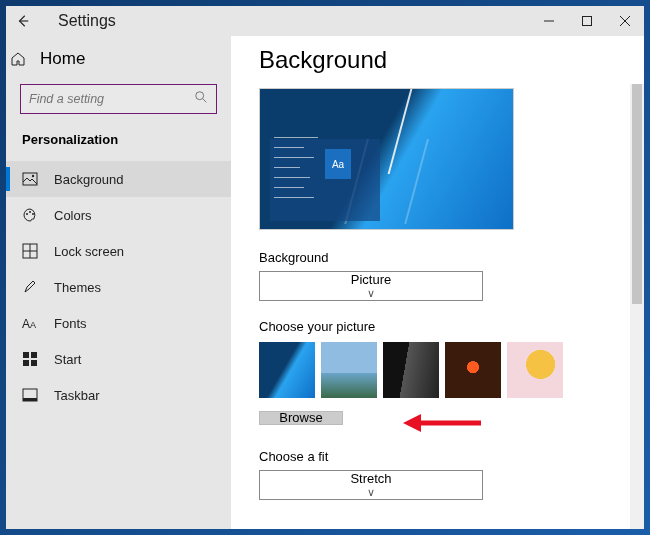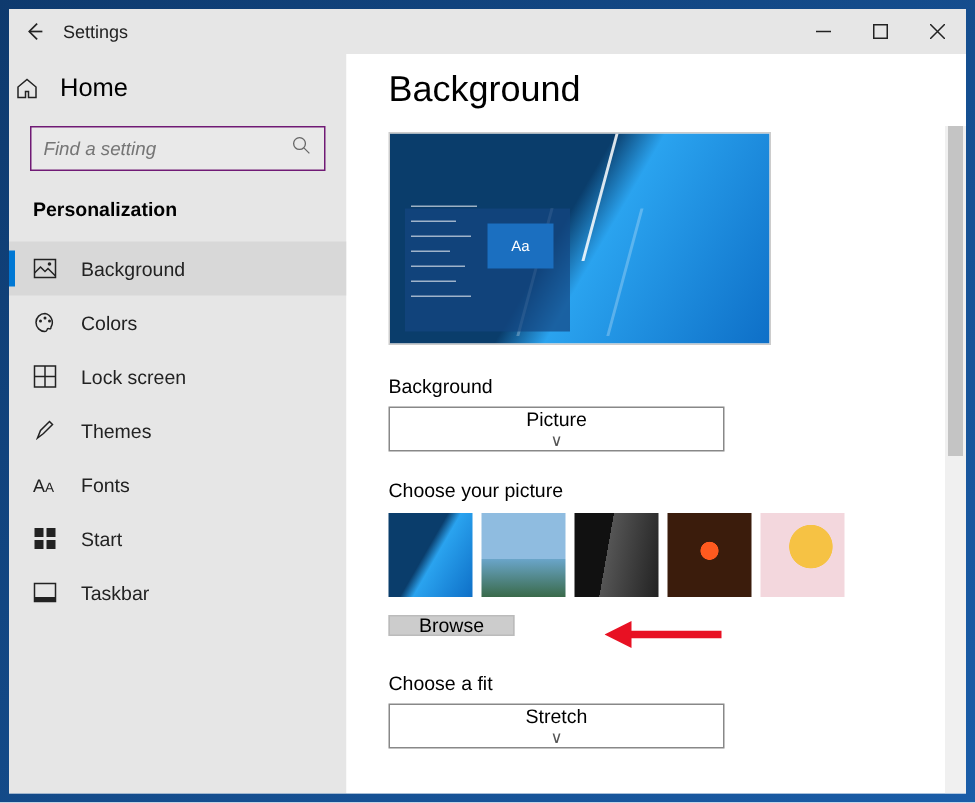--- a/index.html
+++ b/index.html
@@ -17,21 +17,21 @@
 }
 .titlebar {
   height: 30px; display: flex; align-items: center;
   background: #e6e6e6;
   position: relative;
 }
 .back-btn {
   width: 34px; height: 30px; display: flex; align-items: center; justify-content: center;
   cursor: pointer;
 }
-.app-title { font-size: 12px; color: #222; margin-left: 2px; }
+.app-title { font-size: 16px; color: #222; margin-left: 18px; }
 .win-controls { position: absolute; right: 0; top: 0; display: flex; }
 .win-btn { width: 38px; height: 30px; display: flex; align-items: center; justify-content: center; cursor: pointer; }
 .body { flex: 1; display: flex; overflow: hidden; }
 .sidebar {
   width: 225px; background: #e6e6e6;
   padding: 6px 0 0 0;
   display: flex; flex-direction: column;
 }
 .home-row {
   display: flex; align-items: center; gap: 14px;
@@ -67,21 +67,21 @@
 .preview-box {
   width: 255px; height: 142px; border: 1px solid #ccc; margin-bottom: 20px;
   position: relative; overflow: hidden;
   background: linear-gradient(120deg, #0a3d6b 0%, #0a3d6b 45%, #2aa3ef 55%, #0e6fc7 100%);
 }
 .preview-taskbar {
   position: absolute; left: 10px; top: 50px; width: 110px; height: 82px;
   background: rgba(20,70,130,0.7);
 }
 .preview-tile {
-  position: absolute; left: 65px; top: 60px; width: 44px; height: 30px;
+  position: absolute; left: 65px; top: 60px; width: 26px; height: 30px;
   background: #1b6fc0; display:flex;align-items:center;justify-content:center;
   color:#fff;font-size:10px;
 }
 .preview-rule { position:absolute; left:14px; top:48px; width:44px; border-top:1px solid rgba(255,255,255,0.6);}
 .preview-rule.r2{top:58px;width:30px;} .preview-rule.r3{top:68px;width:40px;}
 .preview-rule.r4{top:78px;width:26px;} .preview-rule.r5{top:88px;width:36px;}
 .preview-rule.r6{top:98px;width:30px;} .preview-rule.r7{top:108px;width:40px;}
 .preview-light {
   position:absolute; top:0; left:55%; width:2px; height:85px; background:rgba(255,255,255,0.85);
   box-shadow: -30px 50px 0 rgba(255,255,255,0.25), 30px 50px 0 rgba(255,255,255,0.25);

